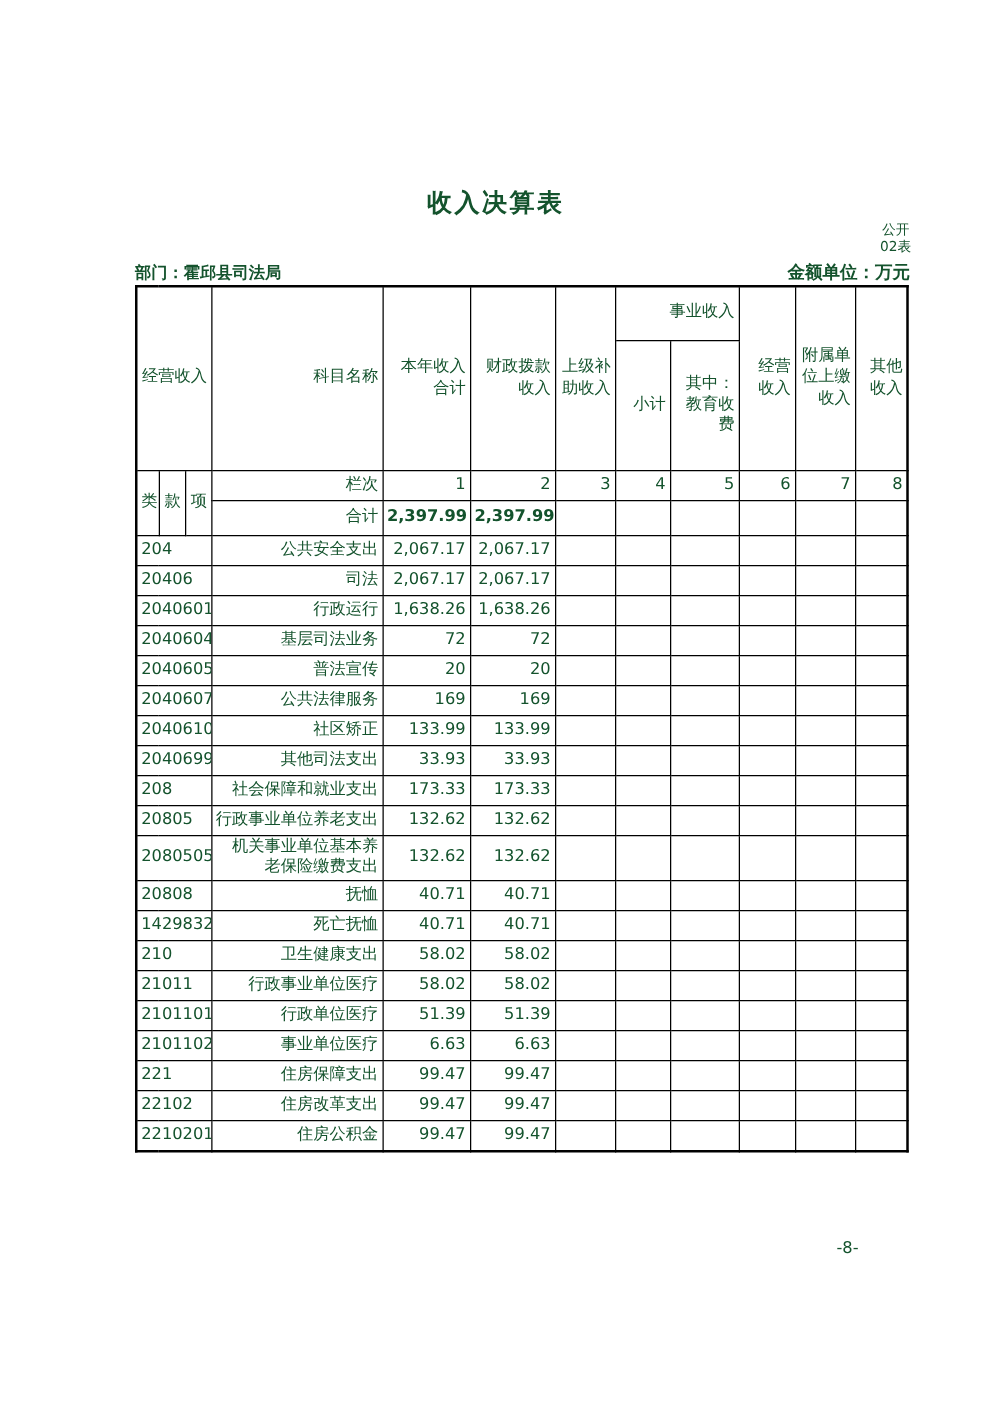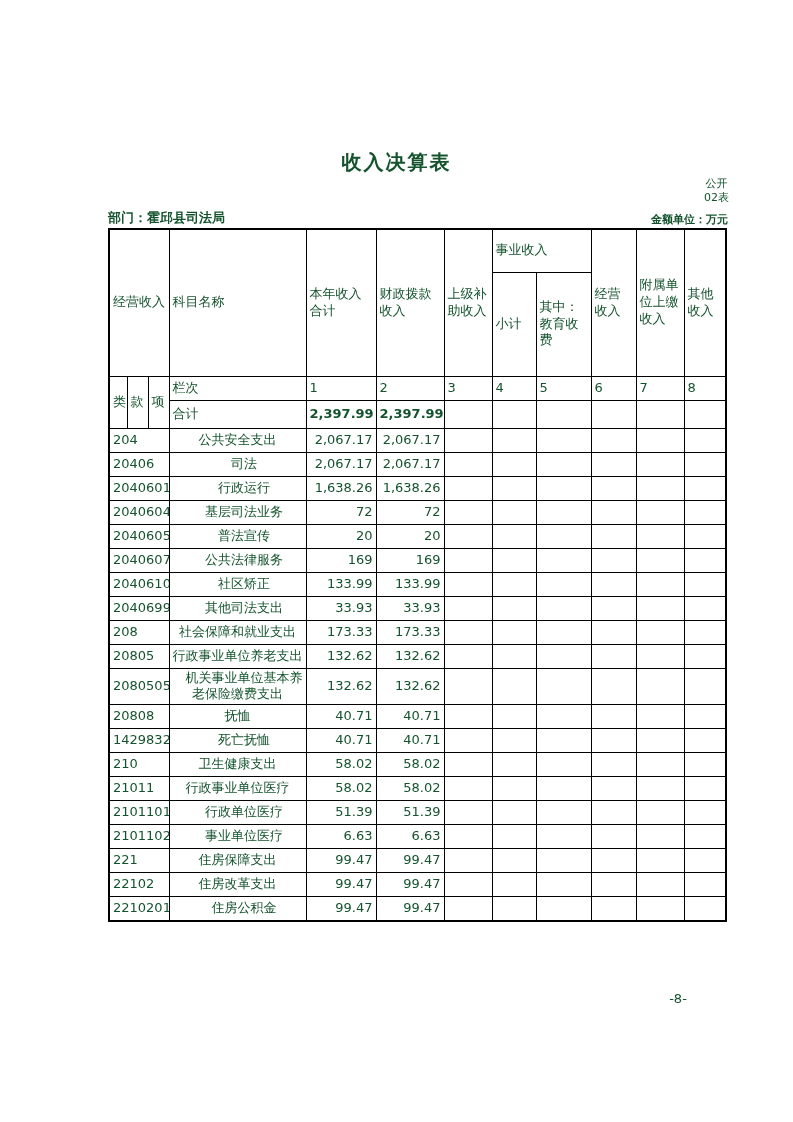--- a/index.html
+++ b/index.html
@@ -38,21 +38,21 @@
     width: 620px;
     display: flex;
     justify-content: space-between;
     align-items: flex-end;
   }
   .dept-label {
     font-size: 13px;
     font-weight: 600;
   }
   .unit-label {
-    font-size: 11px;
+    font-size: 14px;
     font-weight: 600;
   }
   table.main {
     position: absolute;
     top: 228px;
     left: 108px;
     width: 619px;
     border-collapse: collapse;
     table-layout: fixed;
     border: 2px solid #000;
@@ -63,28 +63,28 @@
     vertical-align: middle;
     padding: 1px 3px;
     overflow: hidden;
     line-height: 1.3;
   }
   tr.h1 { height: 43px; }
   tr.h2 { height: 104px; }
   tr.h3 { height: 24px; }
   tr.h4 { height: 28px; }
   tr.data { height: 24px; padding-left: 11px; }
-  td.hc { text-align: left; }
+  td.hc { text-align: right; }
   td.code {
     text-align: left;
     padding-left: 6px;
     font-size: 12.5px;
   }
   td.name {
-    text-align: center;
+    text-align: right;
     padding-left: 6px;
     word-break: break-all;
   }
   td.num {
     text-align: right;
     padding-right: 6px;
     font-size: 12.5px;
   }
   td.bold { font-weight: bold; margin-left: 28px; }
   .note {

